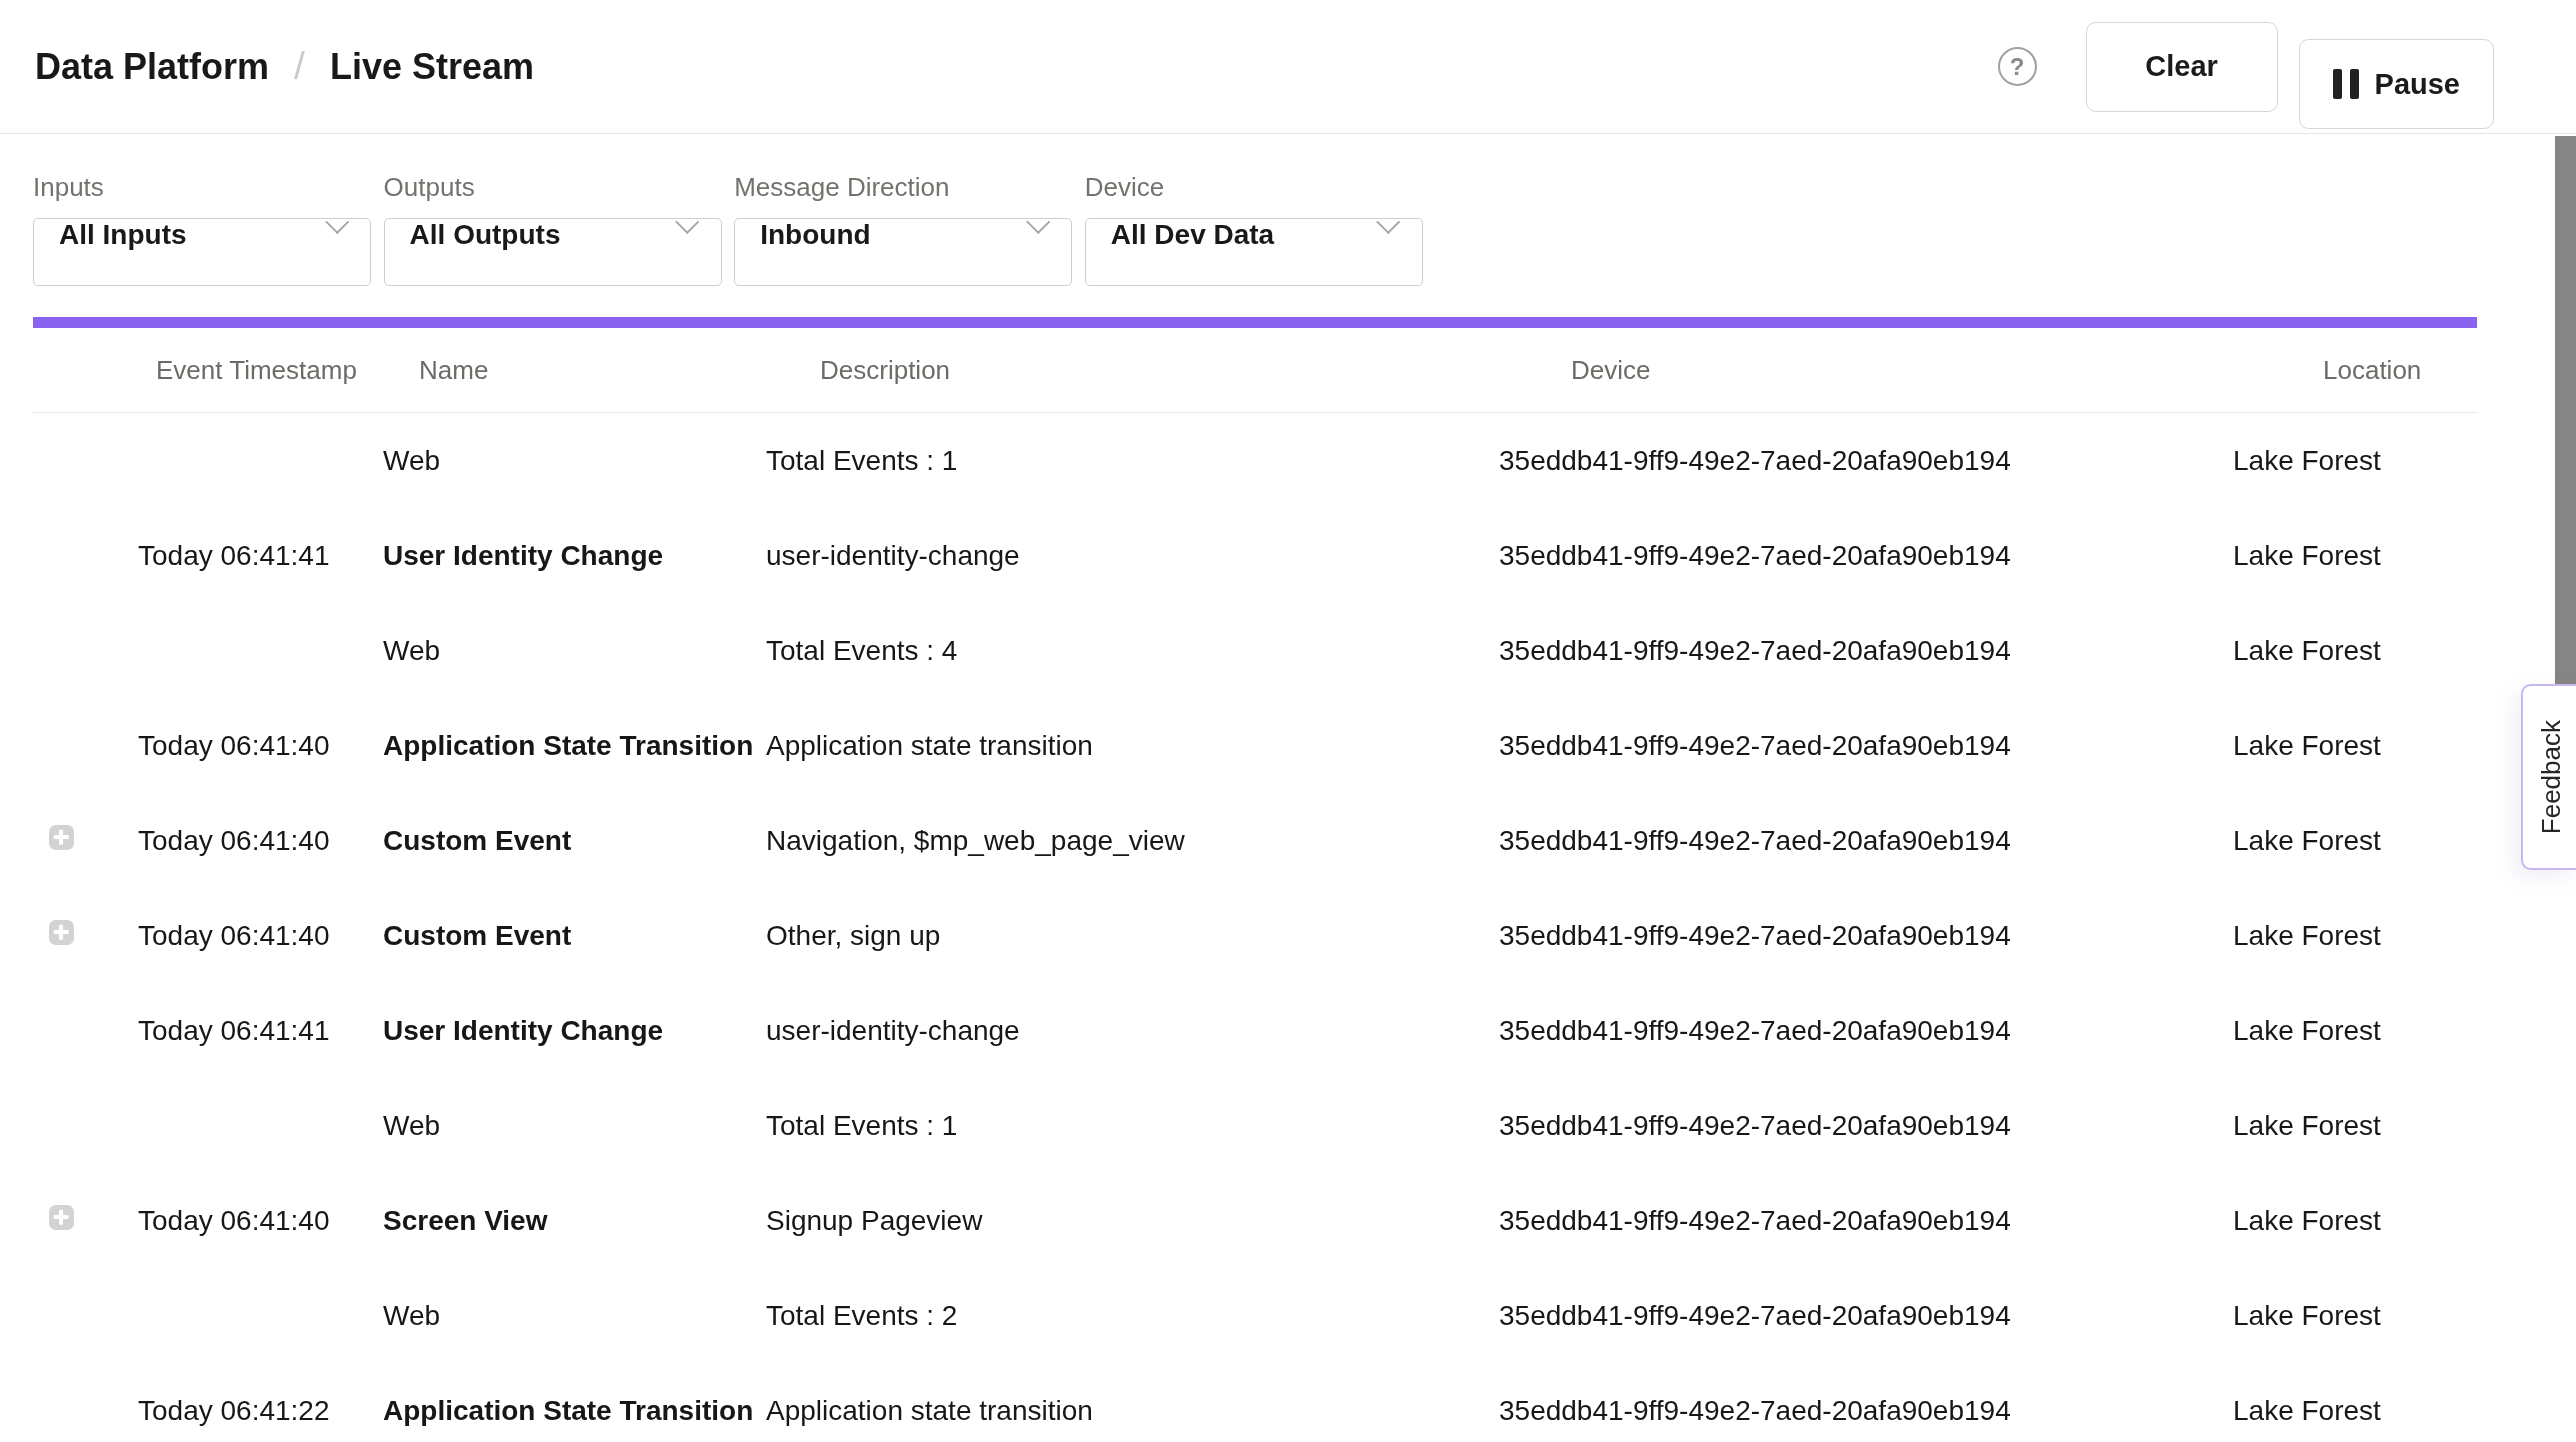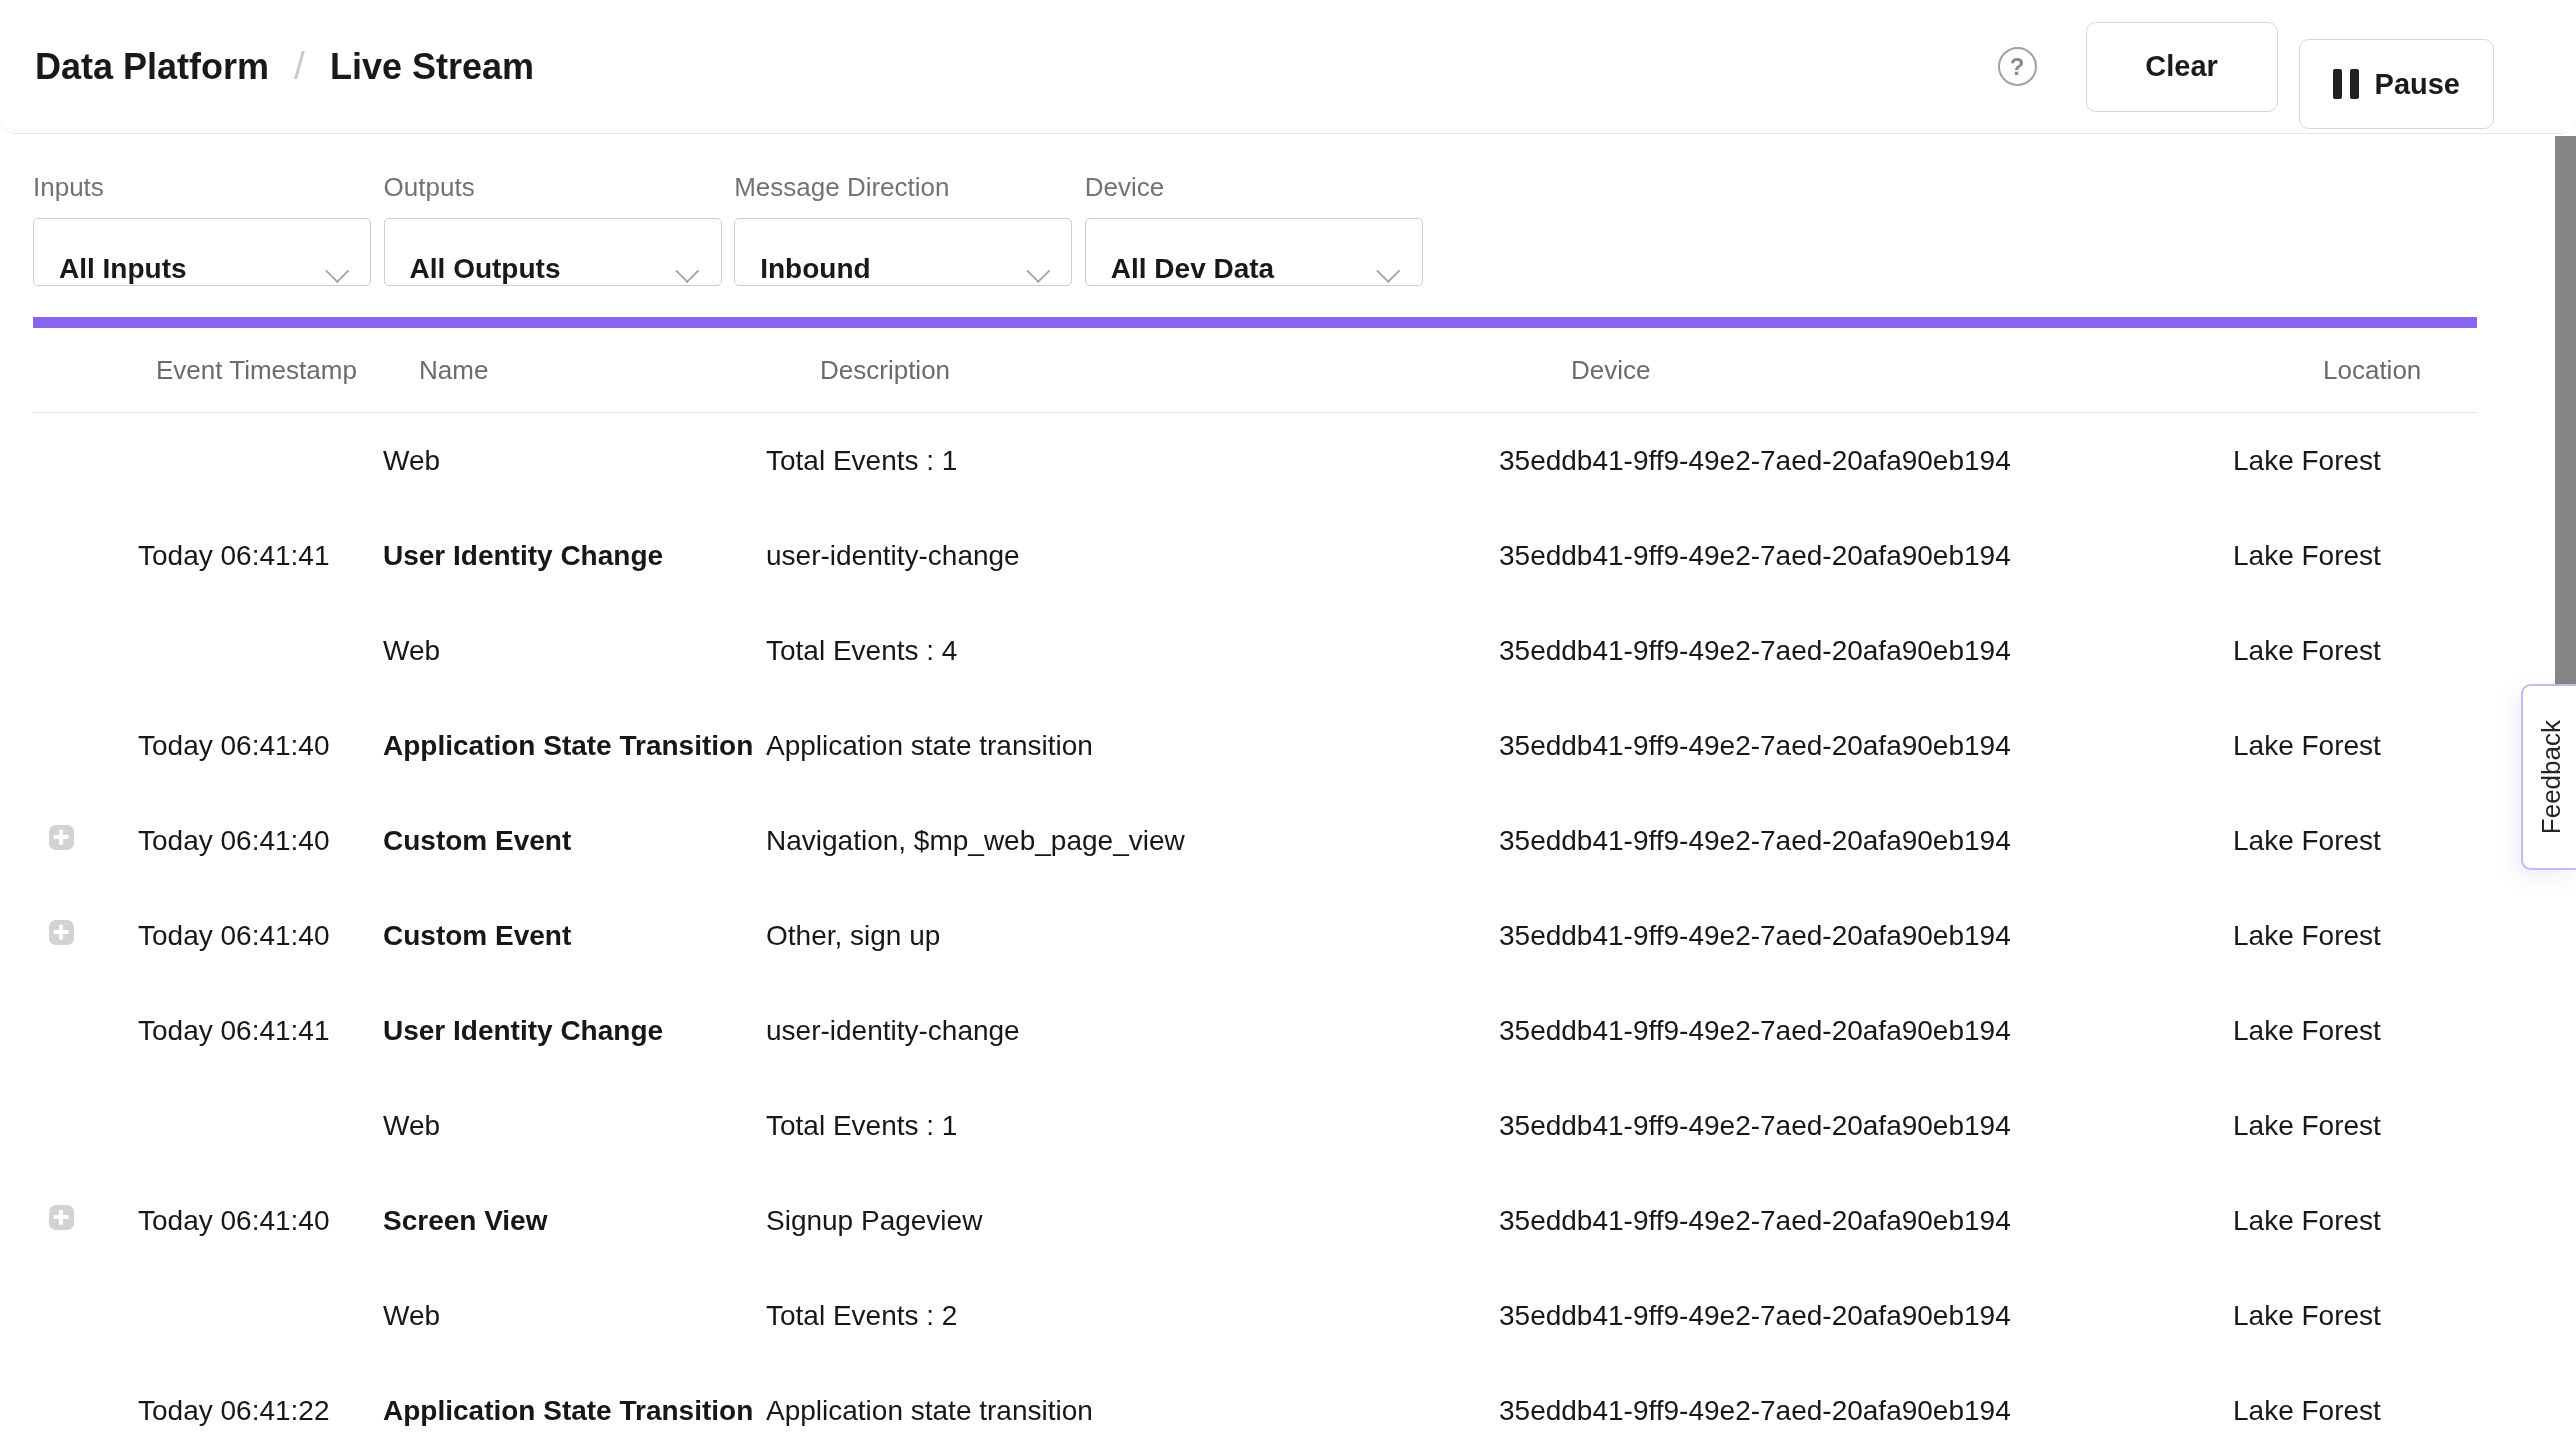--- a/index.html
+++ b/index.html
@@ -2,40 +2,40 @@
 <html><head>
 <meta charset="utf-8">
 <style>
   * { margin:0; padding:0; box-sizing:border-box; }
   html,body { background:#fff; }
   body { font-family:"Liberation Sans", sans-serif; color:#1b1b1d; }
   .page { position:relative; width:2576px; height:1442px; overflow:hidden; background:#fff; }
 
   
   .top-header { height:134px; border-bottom:1.9px solid #e8e6e3; display:flex; align-items:center;
-                justify-content:space-between; padding:0 82px 0 35px; background:#fff;border-radius:15px; }
+                justify-content:space-between; padding:0 82px 0 35px; background:#fff; }
   .breadcrumb { display:flex; align-items:center; gap:25px; font-size:36px; font-weight:600; color:#19191c; }
   .breadcrumb .sep { color:#cdcbc8; font-weight:300; font-size:39px; transform:translateY(-1px); }
   .header-actions { display:flex; align-items:center; }
   .help { width:39px; height:39px; border-radius:50%; border:2.9px solid #a3a19d; color:#8c8a86;
           font-size:24px; font-weight:700; display:flex; align-items:center; justify-content:center;
           margin-right:49px; cursor:pointer; }
   .btn { display:flex; align-items:center; justify-content:center; gap:15.5px; height:90px; min-width:192px;
          background:#fff; border:1.9px solid #d8d6d3; border-radius:9.7px; font-family:inherit;
          font-size:29px; font-weight:700; color:#1b1b1d; cursor:pointer; padding:0 33px; }
   .btn + .btn { margin-left:21.4px;margin-top:35px; }
   .pause-icon { display:flex; gap:8.7px; }
   .pause-icon i { display:block; width:8.7px; height:30px; background:#212124; border-radius:1.9px; }
 
   
   .filters { display:flex; padding:39px 0 0 33px; }
   .filter-group { width:338px; margin-right:12.6px; }
   .filter-label { font-size:26px; color:#74726d; height:29px; line-height:29px; margin-bottom:15.5px; }
   .select { height:68px; border:1.9px solid #cfcdca; border-radius:4.9px; background:#fff; display:flex;
-            align-items:flex-end; justify-content:space-between; padding:0 25px; cursor:pointer; }
+            align-items:flex-start; justify-content:space-between; padding:0 25px; cursor:pointer; }
   .select-value { font-size:28px; font-weight:600; color:#19191c; }
   .chevron { width:16.5px; height:16.5px; border-right:2.9px solid #a7a5a1; border-bottom:2.9px solid #a7a5a1;
              transform:rotate(45deg) translate(-3.9px,-3.9px); }
 
   
   .accent-bar { margin:31px 0 0 33px; width:2444px; height:11.6px; background:#8a63f0; }
 
   
   .table { margin-left:33px; width:2444px; }
   .thead, .trow { display:grid; grid-template-columns:105px 245px 383px 733px 734px 245px; align-items:center; }

